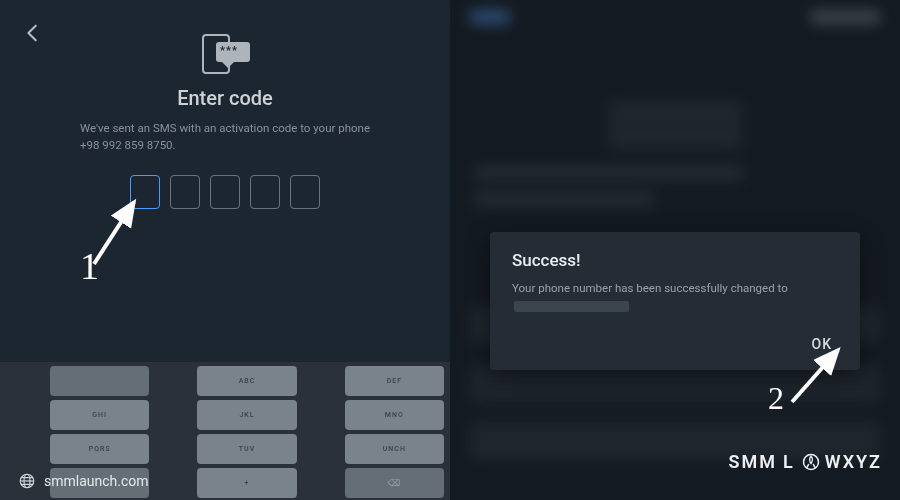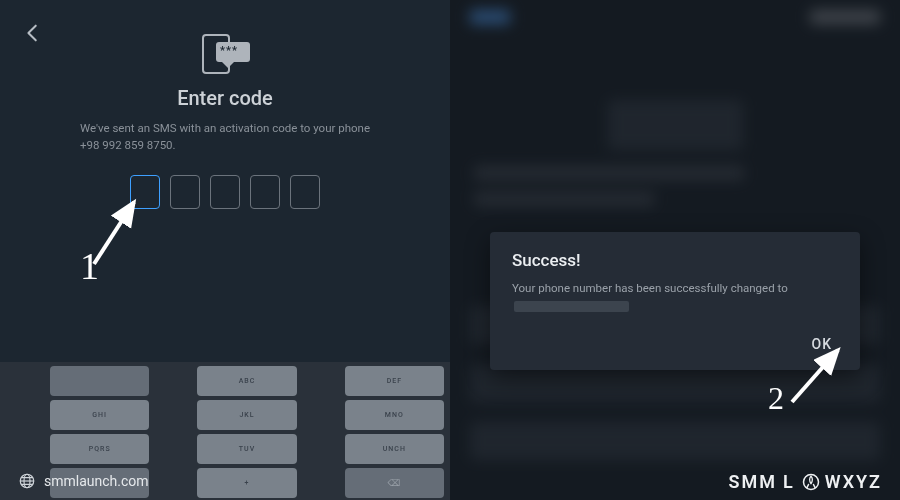--- a/index.html
+++ b/index.html
@@ -246,21 +246,21 @@
   .wm-left .globe {
     width: 18px; height: 18px;
     border-radius: 50%;
     display: inline-flex;
     align-items: center;
     justify-content: center;
   }
   .wm-right {
     position: absolute;
     right: 18px;
-    bottom: 8px;
+    bottom: 28px;
     display: flex;
     align-items: center;
     gap: 4px;
     color: #eef0f2;
     font-size: 18px;
     font-weight: 600;
     letter-spacing: 2px;
   }
   .wm-right .strike { position: relative; padding: 0 2px; }
   .wm-right .rocket {

